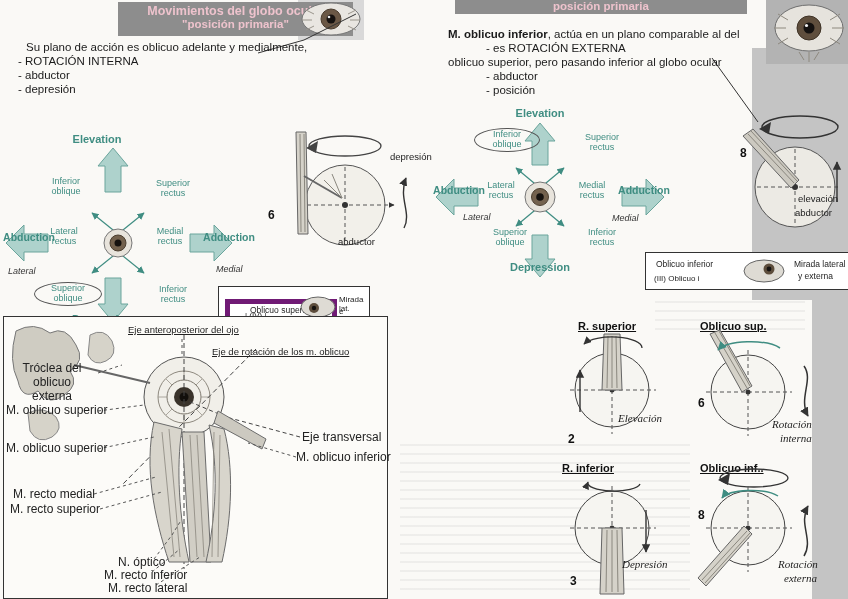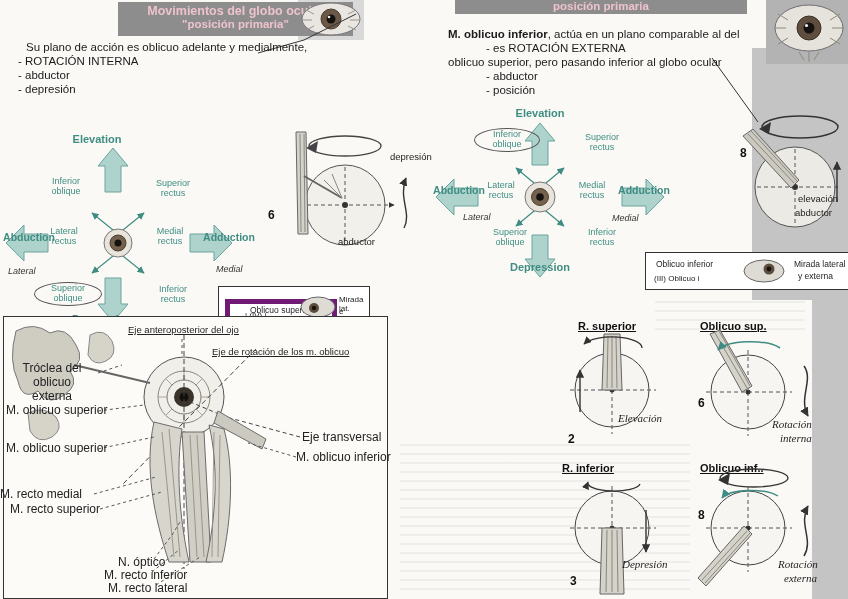--- a/index.html
+++ b/index.html
@@ -283,21 +283,21 @@
     </svg>
   </div>
   <div class="abs lbl u" style="left:128px;top:325px;font-size:9.5px">Eje anteroposterior del ojo</div>
   <div class="abs lbl u" style="left:212px;top:347px;font-size:9.5px">Eje de rotación de los m. oblicuo</div>
   <div class="abs lbl" style="left:6px;top:362px;width:92px;text-align:center">
     <div>Tróclea del oblicuo</div>
     <div>externa</div>
   </div>
   <div class="abs lbl" style="left:6px;top:404px">M. oblicuo superior</div>
   <div class="abs lbl" style="left:6px;top:442px">M. oblicuo superior</div>
-  <div class="abs lbl" style="left:0;top:488px">M. recto medial</div>
+  <div class="abs lbl" style="left:13px;top:488px">M. recto medial</div>
   <div class="abs lbl" style="left:10px;top:503px">M. recto superior</div>
   <div class="abs lbl" style="left:302px;top:431px">Eje transversal</div>
   <div class="abs lbl" style="left:296px;top:451px">M. oblicuo inferior</div>
   <div class="abs lbl" style="left:118px;top:556px">N. óptico</div>
   <div class="abs lbl" style="left:104px;top:569px">M. recto inferior</div>
   <div class="abs lbl" style="left:108px;top:582px">M. recto lateral</div>
 
 
   <div class="abs" style="left:548px;top:320px;width:140px;height:145px">
     <span class="abs ptitle" style="left:30px;top:0">R. superior</span>

